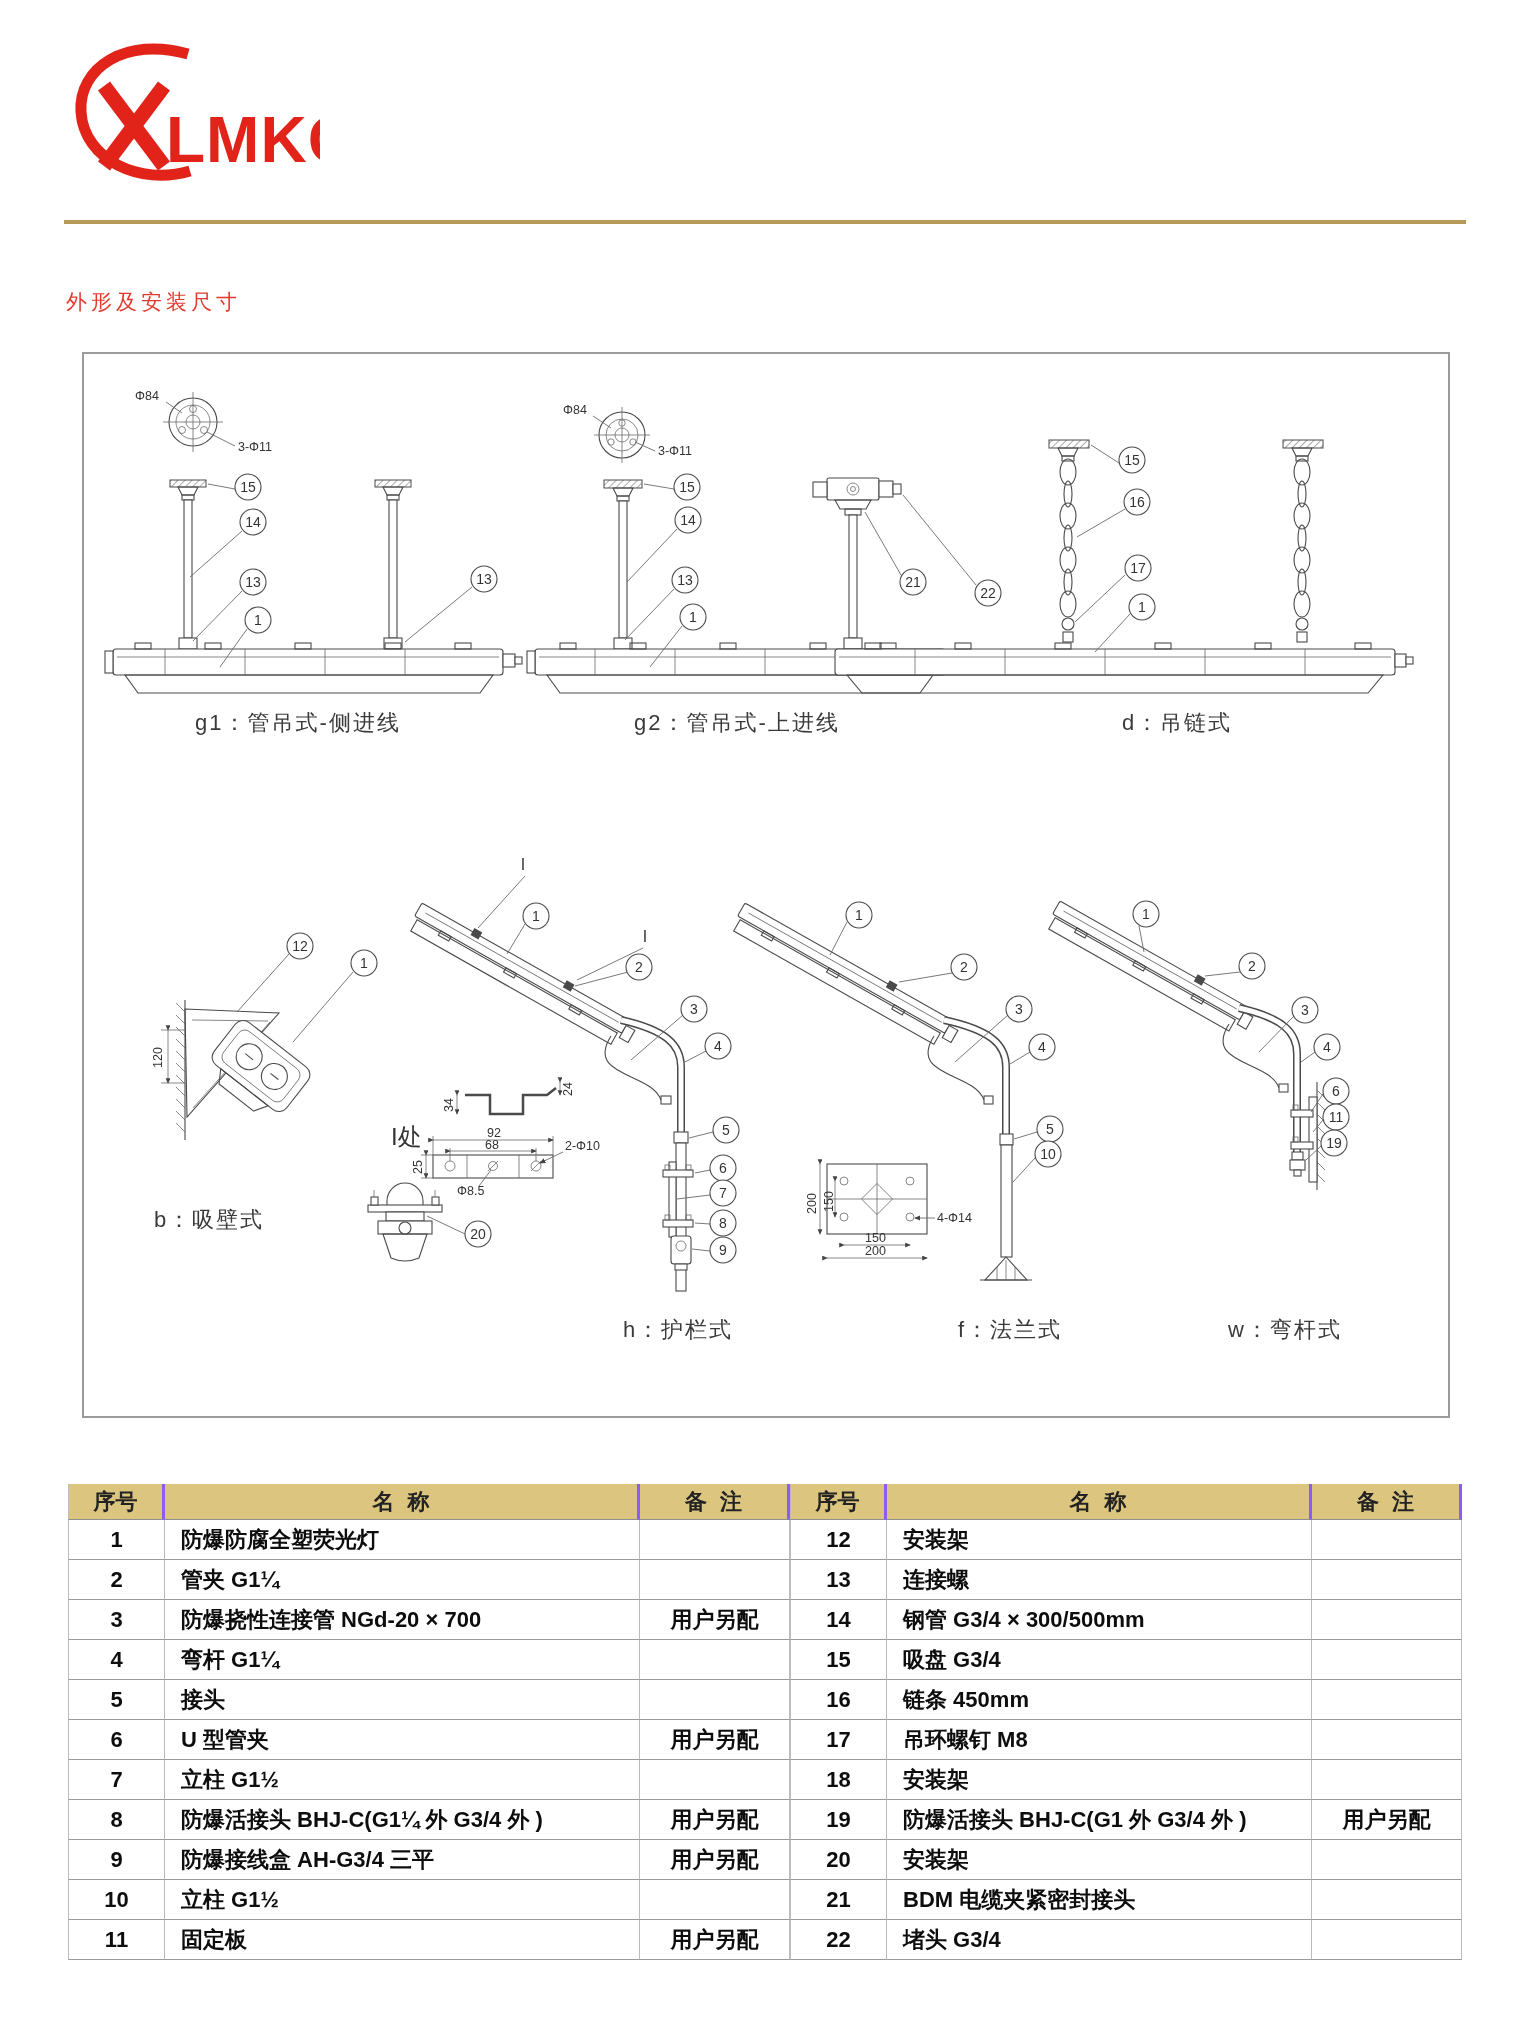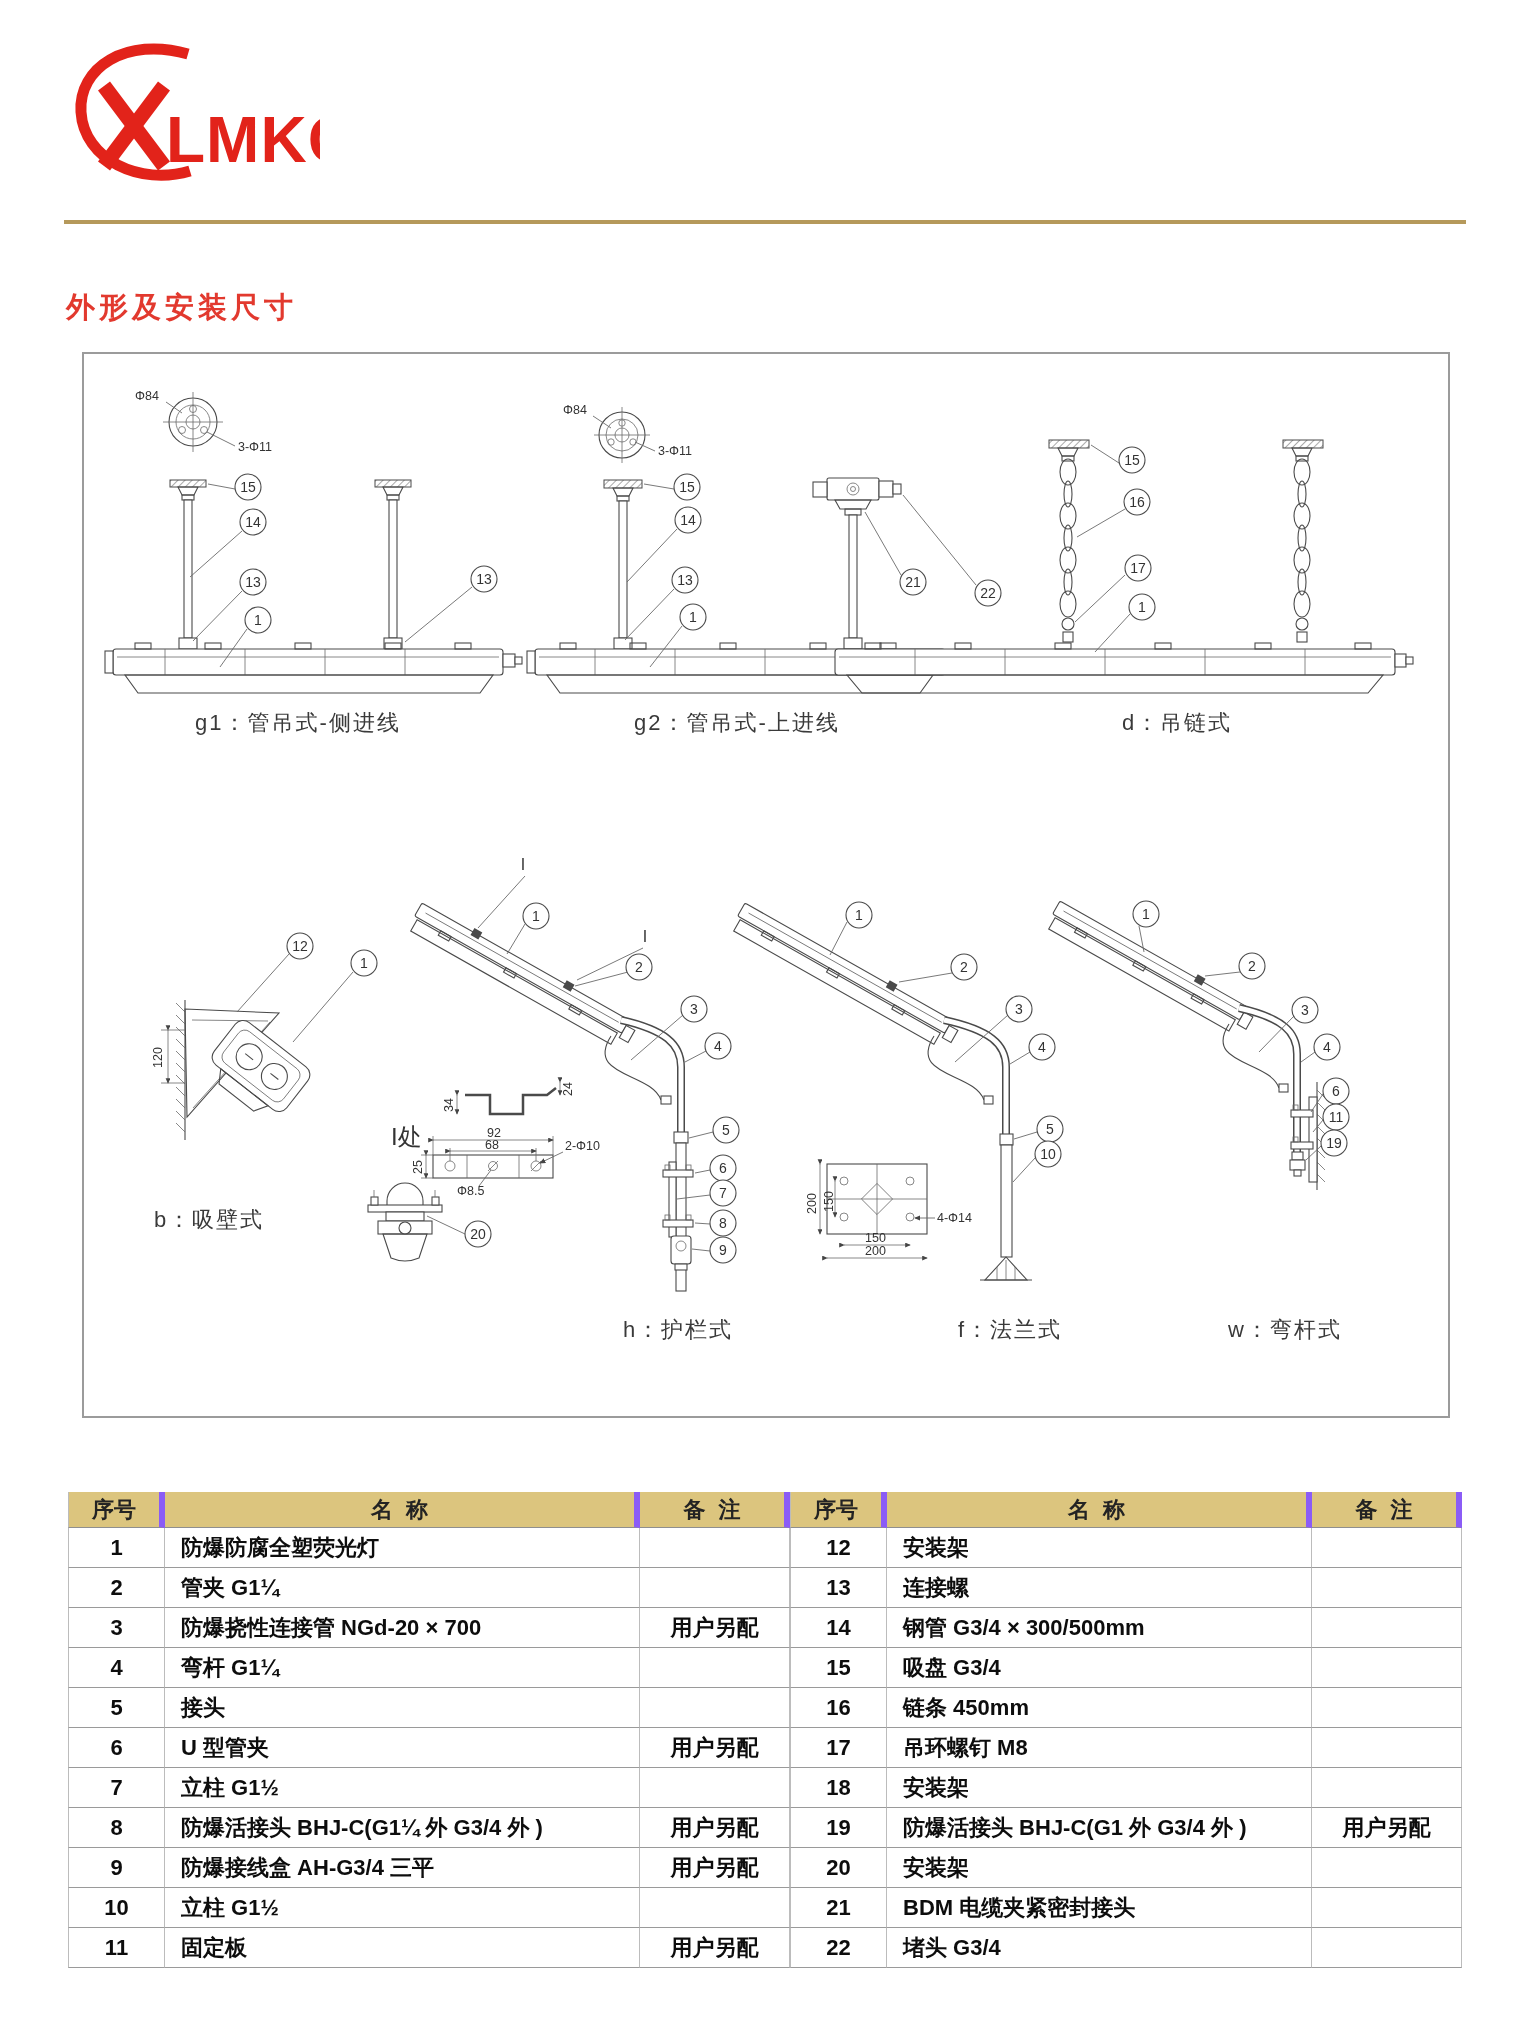--- a/index.html
+++ b/index.html
@@ -3,22 +3,22 @@
 <meta charset="utf-8">
 <style>
   html,body{margin:0;padding:0;background:#ffffff;}
   #page{position:relative;width:1532px;height:2043px;background:#fff;overflow:hidden;
         font-family:"Liberation Sans","DejaVu Sans",sans-serif;color:#111;}
   
   #logo{position:absolute;left:60px;top:28px;width:260px;height:170px;}
   #doc-title{position:absolute;right:70px;top:74px;width:900px;text-align:right;
              font-size:45px;font-weight:bold;color:#161616;letter-spacing:2px;white-space:nowrap;}
   #gold-rule{position:absolute;left:64px;top:220px;width:1402px;height:4px;background:#b5995b;}
-  #section-title{position:absolute;left:66px;top:288px;font-size:29px;color:#e2392e;
-                 letter-spacing:4px;font-weight:700;}
+  #section-title{position:absolute;left:66px;top:288px;font-size:21px;color:#e2392e;
+                 letter-spacing:4px;font-weight:400;}
   
   #drawing-svg{position:absolute;left:65px;top:352px;}
   .ln{stroke:#4a4a4a;stroke-width:1.1;fill:none;}
   .lnw{stroke:#4a4a4a;stroke-width:1.1;fill:#ffffff;}
   .thin{stroke:#6a6a6a;stroke-width:0.8;fill:none;}
   .leader{stroke:#6a6a6a;stroke-width:0.9;fill:none;}
   .dim{font-size:12.5px;fill:#333;}
   .callout-c{fill:#fff;stroke:#4a4a4a;stroke-width:1.1;}
   .callout-t{font-size:14px;fill:#333;text-anchor:middle;}
   .cap{font-size:22px;fill:#3a3a3a;letter-spacing:2px;text-anchor:middle;}
@@ -29,21 +29,21 @@
   #left-table{width:722px;grid-template-columns:97px 475px 150px;}
   #right-table{width:672px;grid-template-columns:97px 425px 150px;}
   .th{height:36px;background:#dcc57e;display:flex;align-items:center;justify-content:center;
       font-size:22px;font-weight:bold;color:#232323;border-bottom:1px solid #8f8f8f;}
   .th.wide{letter-spacing:0.6em;text-indent:0.6em;}
   .tcell{height:40px;display:flex;align-items:center;font-size:22px;font-weight:bold;color:#0d0d0d;
          border-bottom:1px solid #9a9a9a;border-right:1px solid #bcbcbc;box-sizing:border-box;
          white-space:nowrap;overflow:hidden;}
   .cell-no{justify-content:center;border-left:1px solid #bcbcbc;}
   .th.first{border-left:1px solid #bcbcbc;}
-  .th{border-right:6px solid #8b5cf6;box-sizing:border-box;margin-top:8px;}
+  .th{border-right:3px solid #8b5cf6;box-sizing:border-box;}
   .cell-name{padding-left:16px;}
   .cell-remark{justify-content:center;}
 </style>
 </head>
 <body>
 
 <div id="page">
 
   <svg id="logo" viewBox="0 0 260 170">
     <path d="M128,26 C66,8 18,40 21,84 C24,132 80,158 130,143" stroke="#e2231a" stroke-width="11" fill="none"></path>

